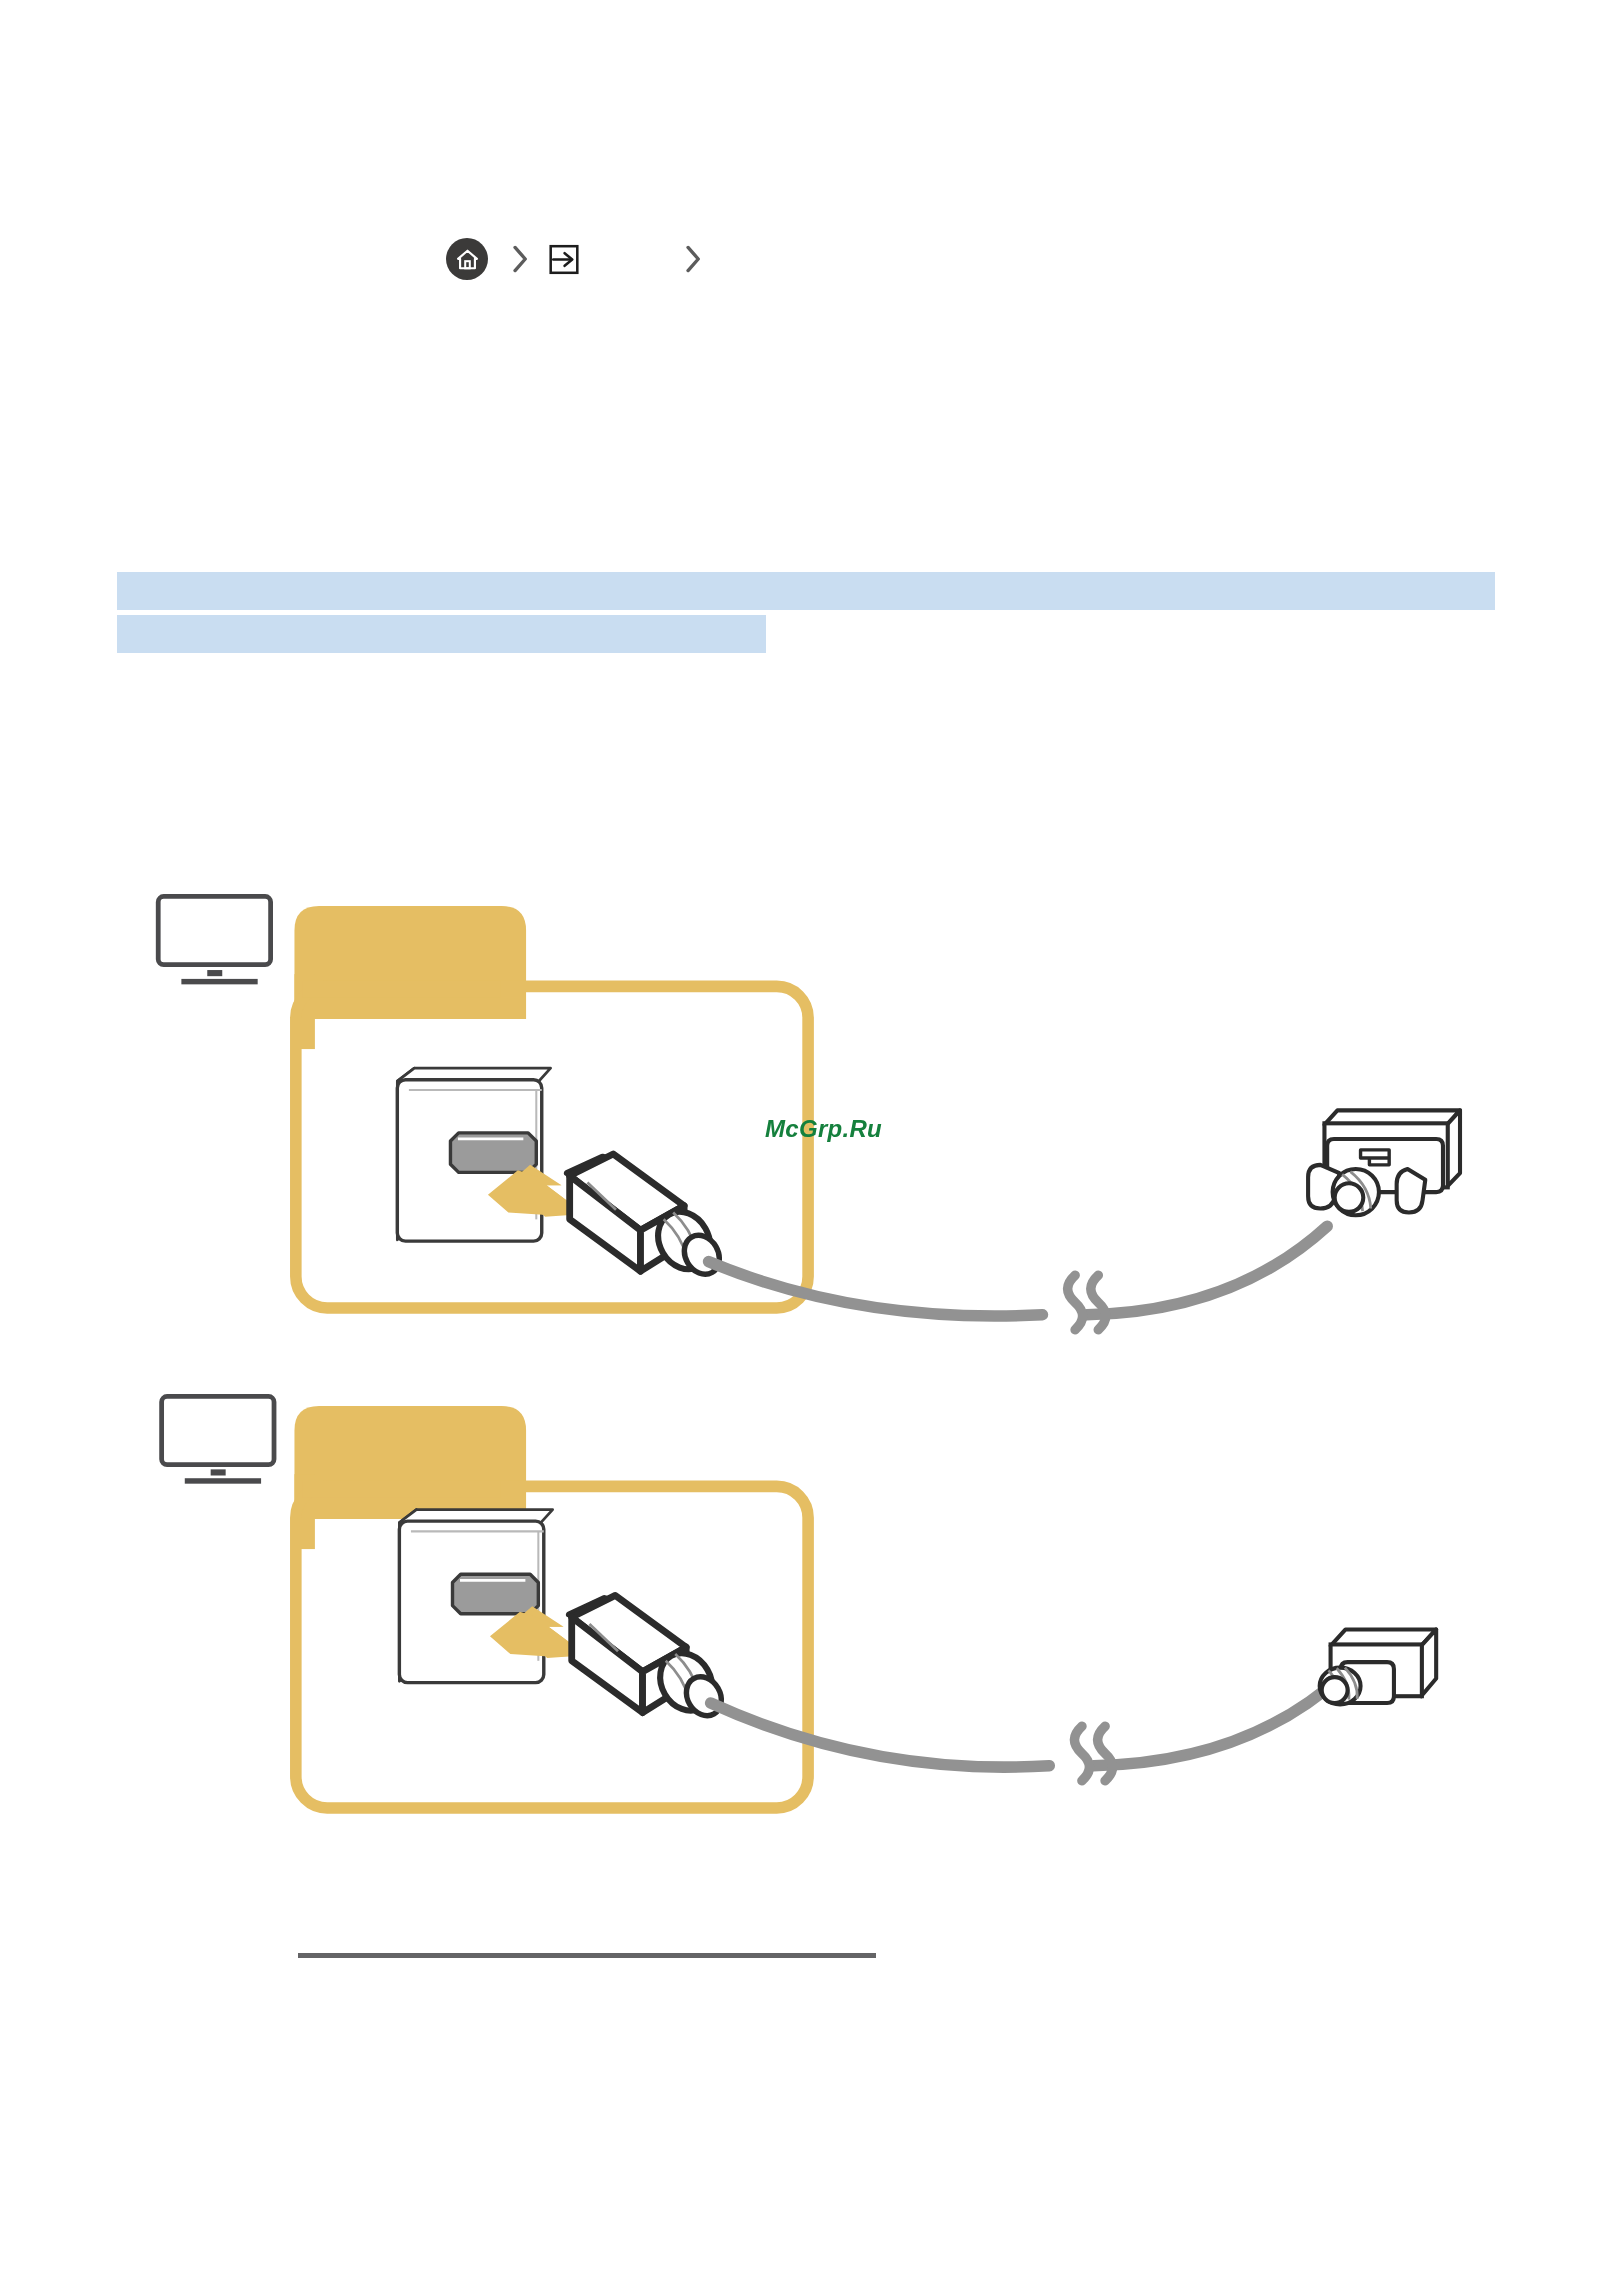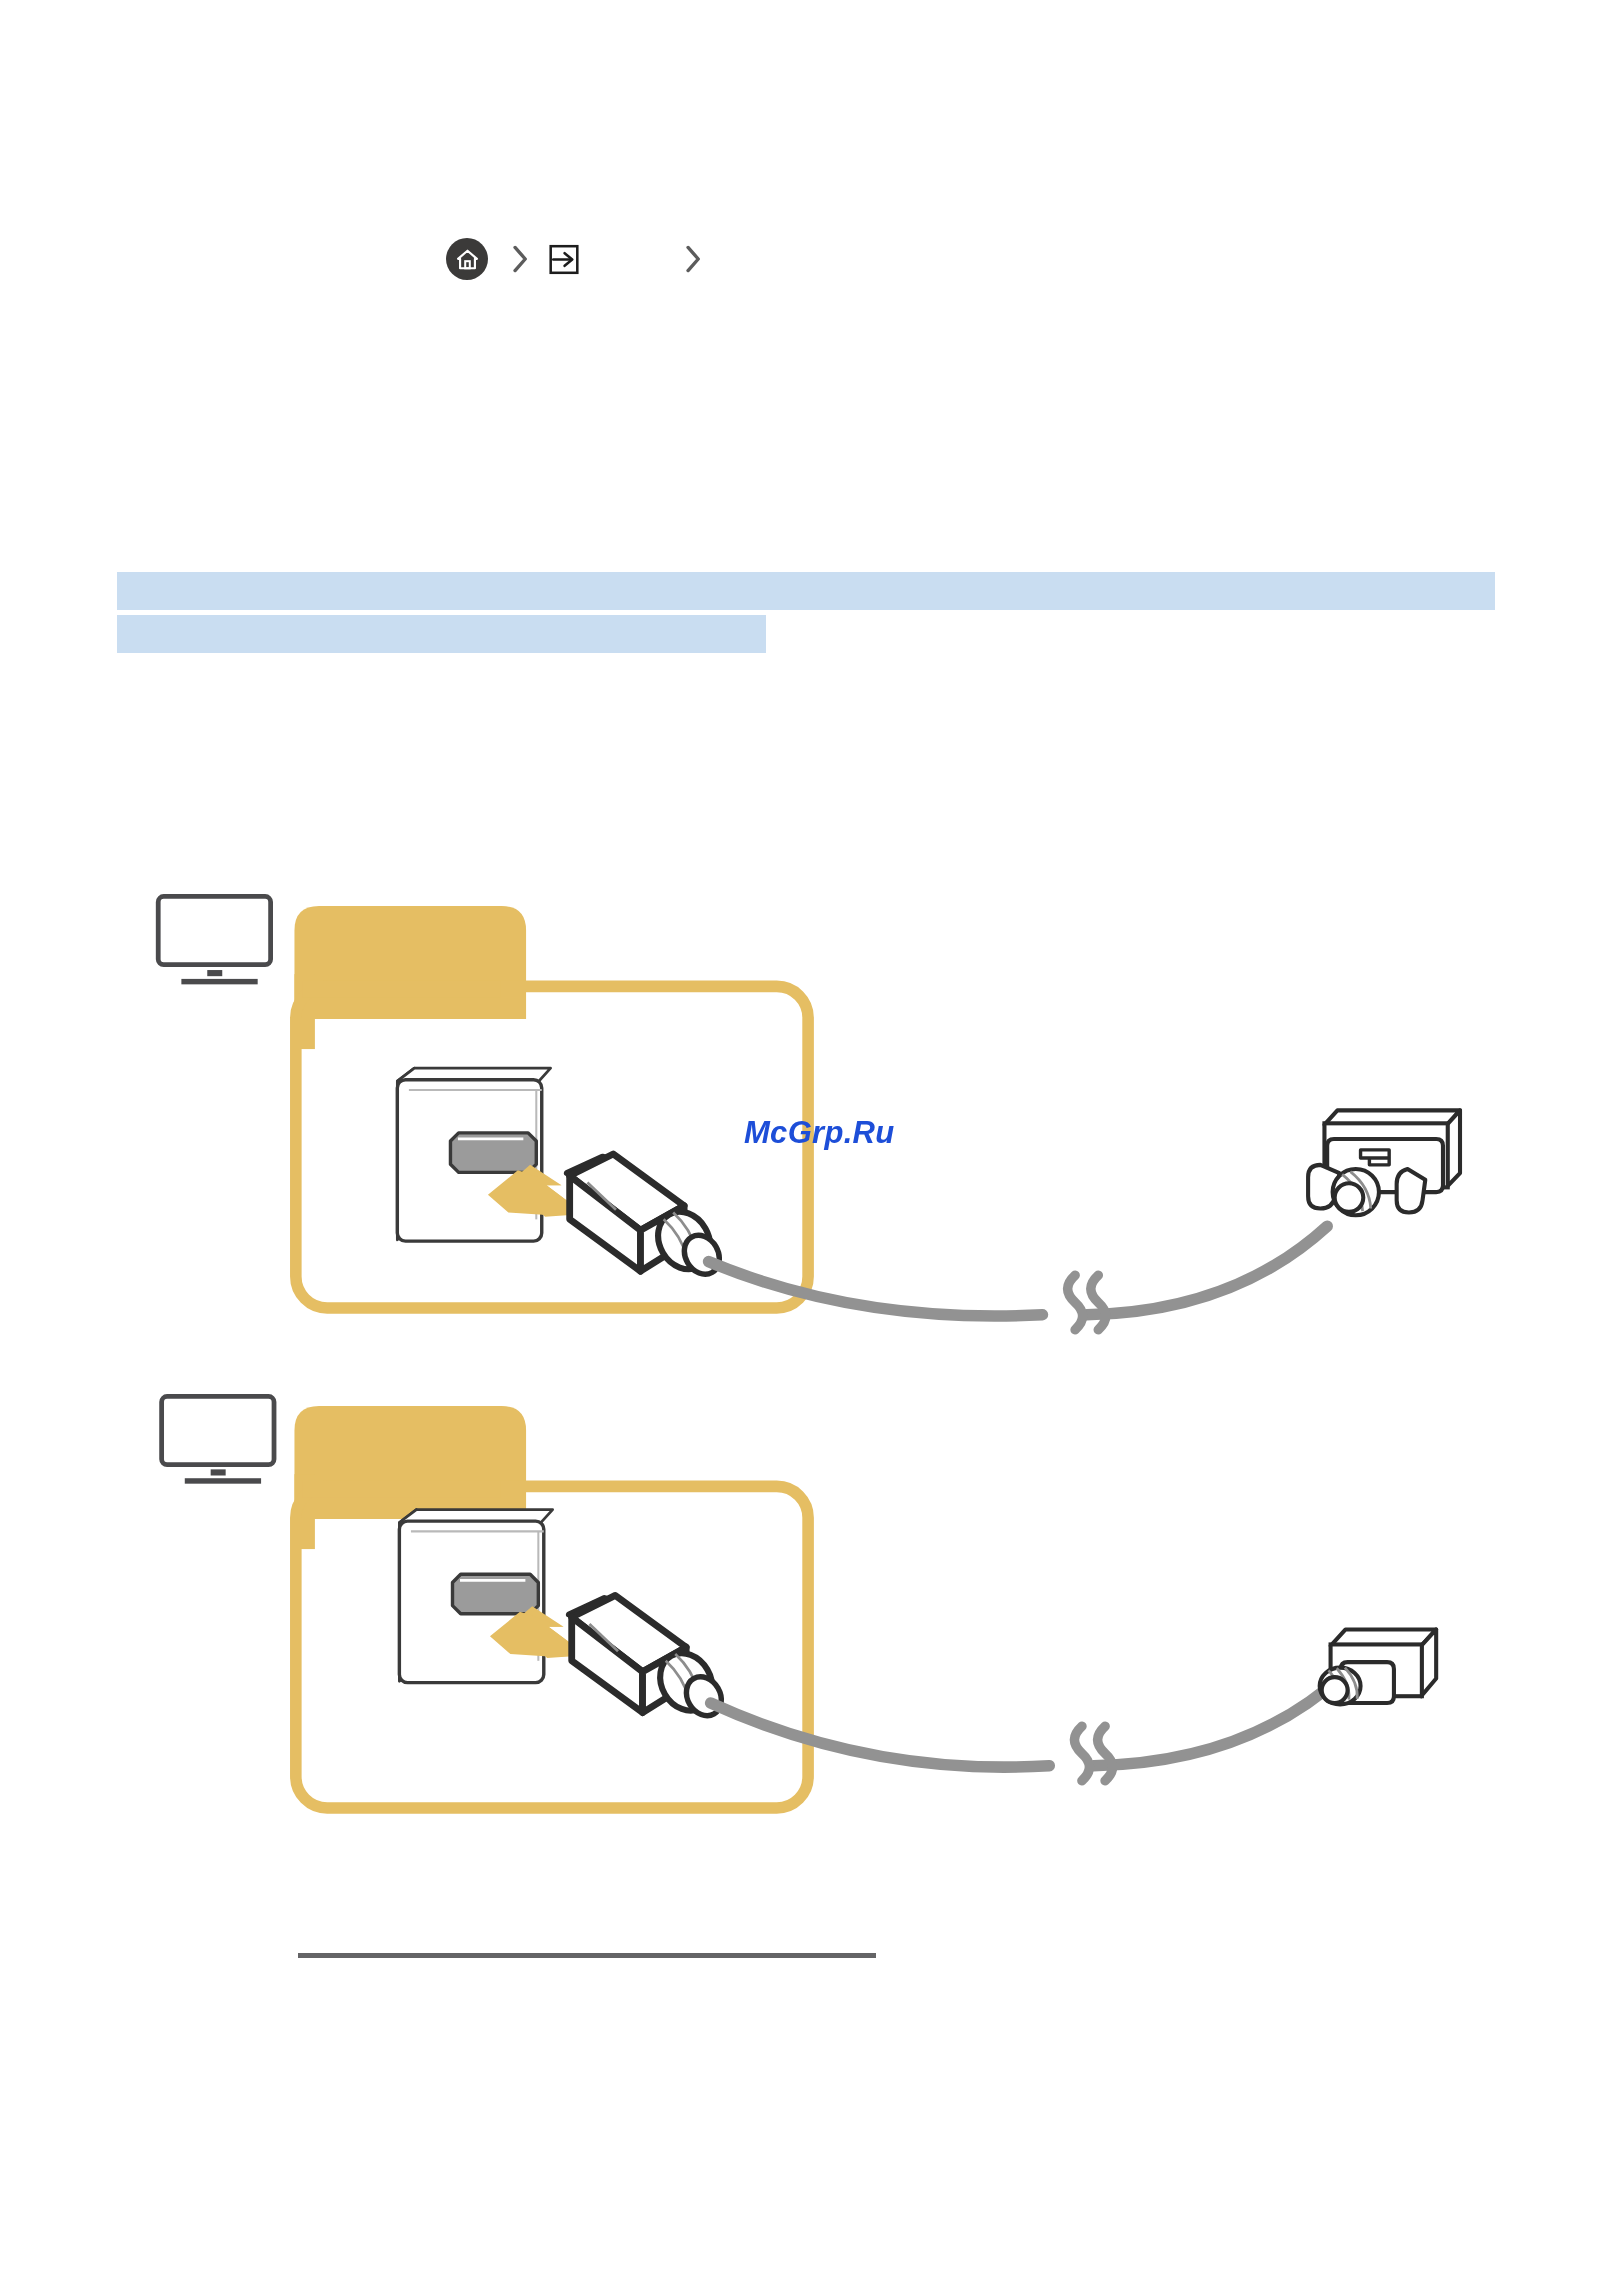--- a/index.html
+++ b/index.html
@@ -101,27 +101,27 @@
     left: 298px;
     top: 1953px;
     width: 578px;
     height: 4.8px;
     background: #646466;
   }
 
   
   .watermark {
     position: absolute;
-    left: 744px;
+    left: 765px;
     top: 1115px;
     font-family: "Liberation Sans", sans-serif;
     font-style: italic;
     font-weight: bold;
-    font-size: 31px;
-    color: #1d4ed8;
+    font-size: 24px;
+    color: #15803d;
     letter-spacing: 0.3px;
     white-space: nowrap;
   }
 </style>
 </head>
 <body>
 
 <div class="page">
 
   <div class="breadcrumb">

